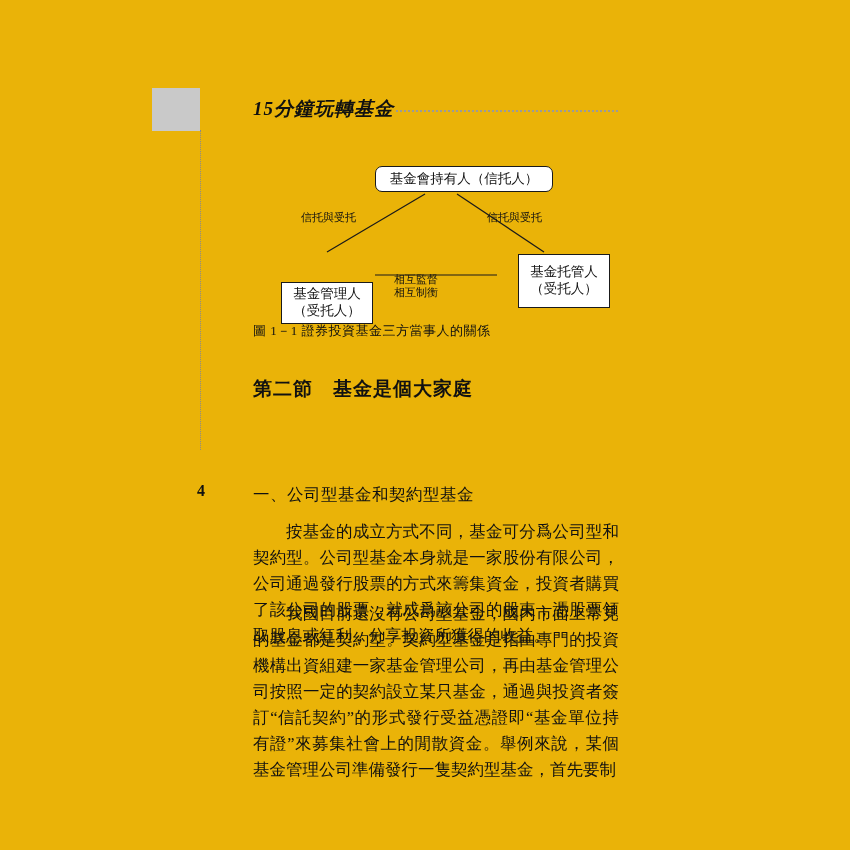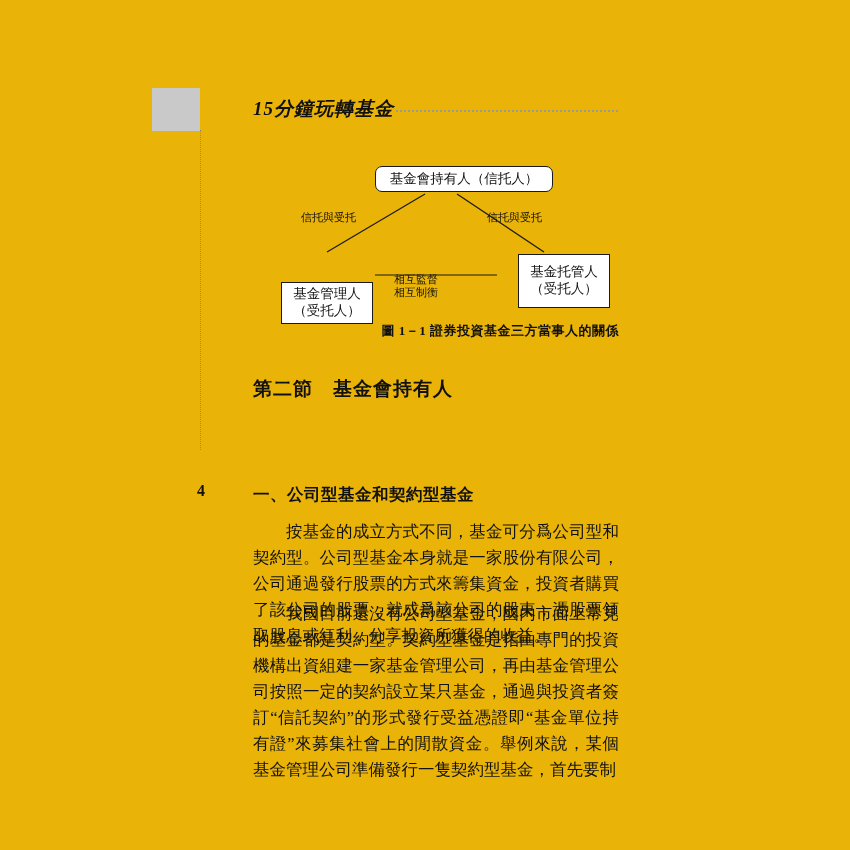--- a/index.html
+++ b/index.html
@@ -119,23 +119,23 @@
     top: 0;
     width: 366px;
     height: 150px;
     overflow: visible;
   }
   .fig-caption {
     position: absolute;
     left: 253px;
     top: 322px;
     width: 366px;
-    text-align: right;
+    text-align: left;
     font-size: 13px;
-    font-weight: bold;
+    font-weight: normal;
     letter-spacing: 0.5px;
   }
 
   
   .section-title {
     position: absolute;
     left: 253px;
     top: 376px;
     font-size: 19px;
     font-weight: bold;
@@ -150,21 +150,21 @@
     line-height: 26px;
     text-align: justify;
     text-justify: inter-ideograph;
   }
   .p1 { top: 428px; }
   .sub-title {
     position: absolute;
     left: 253px;
     top: 484px;
     font-size: 16.5px;
-    font-weight: bold;
+    font-weight: normal;
     letter-spacing: 0.5px;
   }
   .p2 { top: 519px; }
   .p3 { top: 601px; }
 
   .indent { text-indent: 2em; }
 
   .page-number {
     position: absolute;
     left: 197px;
@@ -197,21 +197,21 @@
 （受托人）</div>
 
     <div class="edge-label lbl-left">信托與受托</div>
     <div class="edge-label lbl-right">信托與受托</div>
     <div class="edge-label lbl-mid1">相互監督</div>
     <div class="edge-label lbl-mid2">相互制衡</div>
   </div>
 
   <div class="fig-caption">圖 1－1  證券投資基金三方當事人的關係</div>
 
-  <div class="section-title">第二節　基金會持有人</div>
+  <div class="section-title">第二節　基金是個大家庭</div>
 
 
   <div class="page-number">4</div>
 
   <div class="sub-title">一、公司型基金和契約型基金</div>
 
   <div class="para p2 indent">按基金的成立方式不同，基金可分爲公司型和契約型。公司型基金本身就是一家股份有限公司，公司通過發行股票的方式來籌集資金，投資者購買了該公司的股票，就成爲該公司的股東，憑股票領取股息或紅利，分享投資所獲得的收益。</div>
   <div class="para p3 indent">我國目前還沒有公司型基金，國内市面上常見的基金都是契約型。契約型基金是指由專門的投資機構出資組建一家基金管理公司，再由基金管理公司按照一定的契約設立某只基金，通過與投資者簽訂“信託契約”的形式發行受益憑證即“基金單位持有證”來募集社會上的閒散資金。舉例來說，某個基金管理公司準備發行一隻契約型基金，首先要制</div>
 
 </div>

